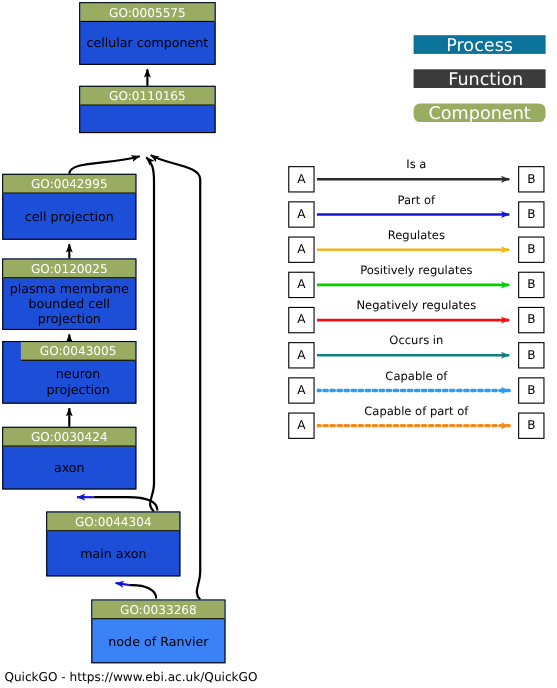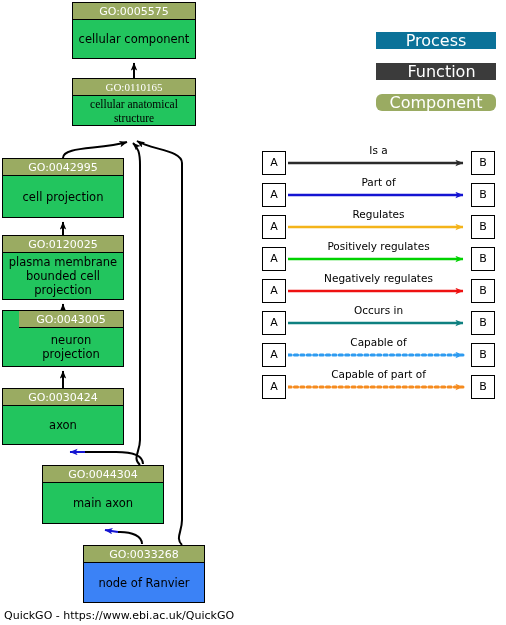--- a/index.html
+++ b/index.html
@@ -20,21 +20,21 @@
     position: absolute;
     left: 0; top: 0;
     width: 506px;
     height: 625px;
   }
   
   .go-node {
     position: absolute;
     box-sizing: border-box;
     border: 1px solid #000000;
-    background: #22c55e;
+    background: #1d4ed8;
     z-index: 5;
   }
   .go-node.highlight {
     background: #3b82f6;
   }
   .go-id {
     box-sizing: border-box;
     width: 100%;
     height: 17px;
     line-height: 17px;
@@ -178,23 +178,22 @@
     <path d="M142,544 C142,536 132,532 120,532 L118,532" stroke="#000000" stroke-width="2" fill="none"></path>
     <path d="M118,532 L105,530" stroke="#1414d2" stroke-width="2" fill="none" marker-end="url(#ah-blue)"></path>
   </g>
 </svg>
 
 <div class="go-node" style="left:72px; top:2px; width:124px; height:57px;">
   <div class="go-id">GO:0005575</div>
   <div class="go-label">cellular component</div>
 </div>
 
-<div class="go-node" style="left:72px; top:78px; width:124px; height:48px;font-family:Liberation Serif, serif;">
+<div class="go-node" style="left:72px; top:78px; width:124px; height:43px;">
   <div class="go-id">GO:0110165</div>
-  <div class="go-label">cellular anatomical structure</div>
 </div>
 
 <div class="go-node" style="left:2px; top:158px; width:122px; height:60px;">
   <div class="go-id">GO:0042995</div>
   <div class="go-label">cell projection</div>
 </div>
 
 <div class="go-node" style="left:2px; top:235px; width:122px; height:65px;">
   <div class="go-id">GO:0120025</div>
   <div class="go-label">plasma membrane bounded cell projection</div>

